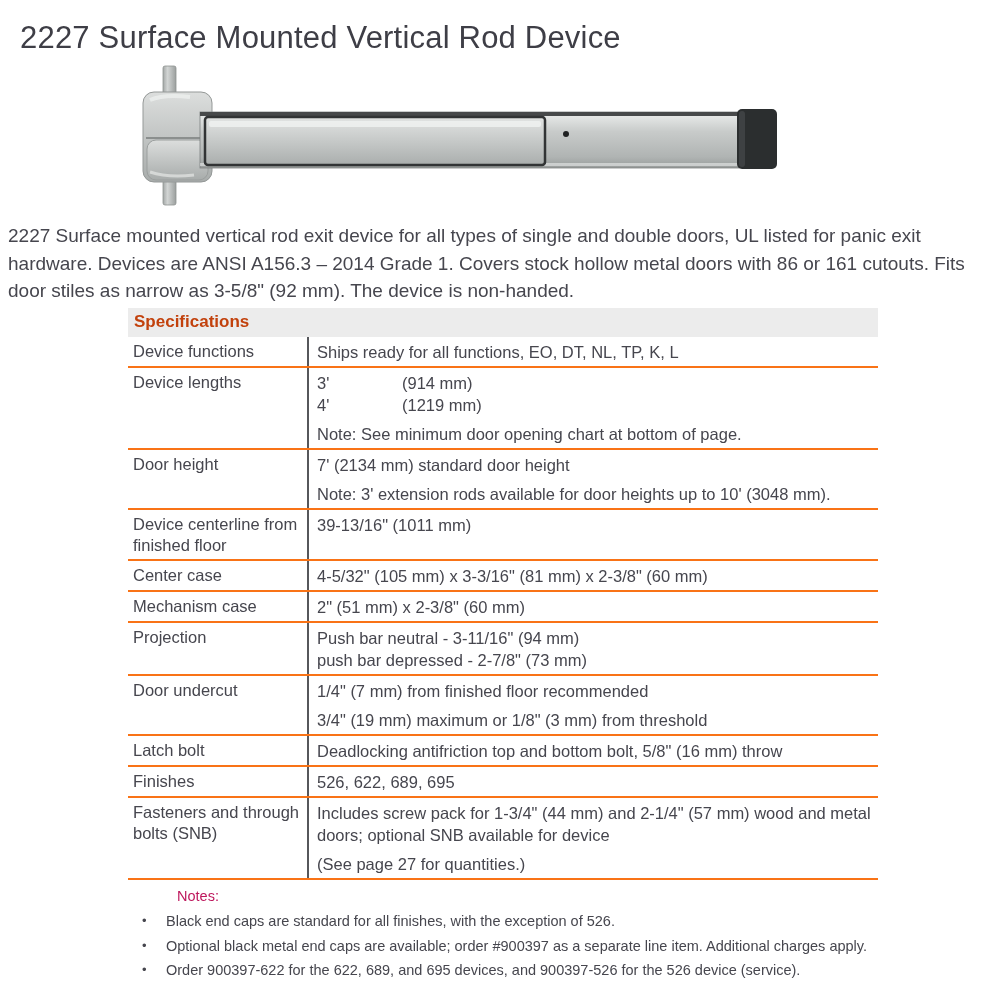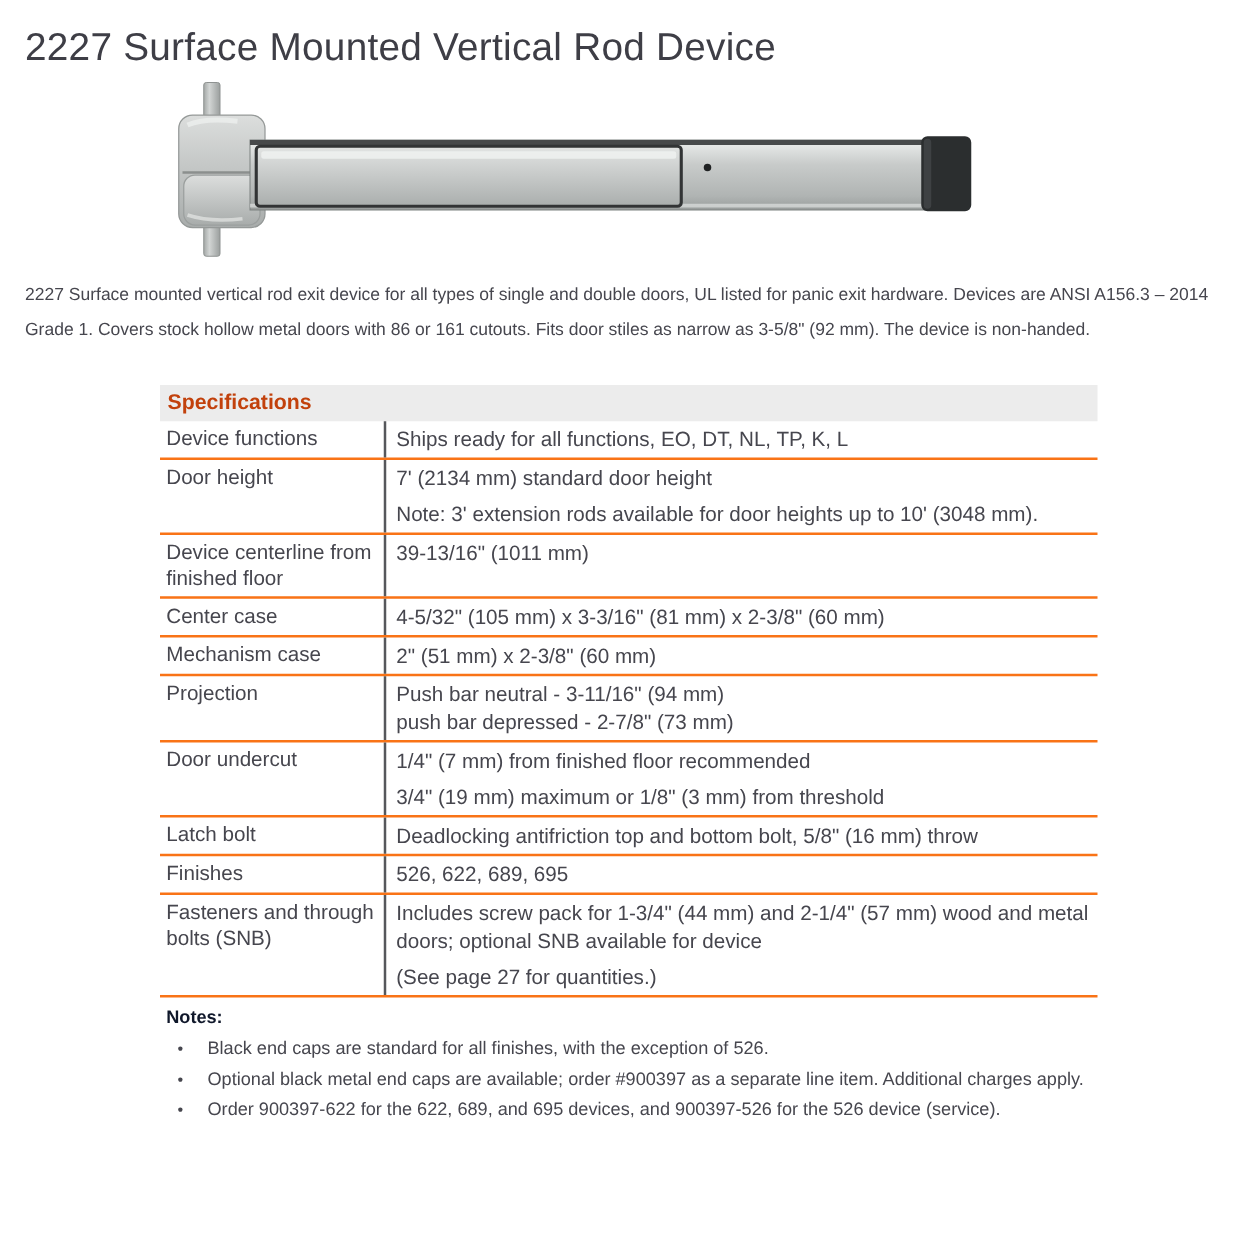--- a/index.html
+++ b/index.html
@@ -3,32 +3,32 @@
 <meta charset="utf-8">
 <style>
   html,body{margin:0;padding:0;background:#ffffff;}
   body{width:1000px;height:1000px;font-family:"Liberation Sans",sans-serif;color:#46464e;position:relative;overflow:hidden;}
   .page{position:relative;width:961px;height:1000px;background:#fff;}
 
   .page-title{position:absolute;left:20px;top:20px;margin:0;font-size:31px;font-weight:500;color:#3e3e46;letter-spacing:.2px;white-space:nowrap;}
 
   .product-figure{position:absolute;left:130px;top:60px;width:660px;height:150px;}
 
-  .description{position:absolute;left:20px;top:222px;width:962px;margin:0;font-size:14px;line-height:27.5px;color:#46464e;}
+  .description{position:absolute;left:8px;top:222px;width:962px;margin:0;font-size:19px;line-height:27.5px;color:#46464e;}
 
   .specs-wrap{position:absolute;left:128px;top:308px;width:750px;}
   .specs-heading{background:#ececec;font-weight:700;font-size:17px;color:#c2410c;padding:4px 8px 5px 6px;}
   .spec-row{display:flex;border-bottom:2px solid #f97316;justify-content:space-between;}
   .spec-label{width:170px;flex:0 0 170px;padding:4px 4px 3px 5px;font-size:16.5px;line-height:21px;}
   .spec-value{flex:1;border-left:2px solid #56575b;padding:4px 6px 3px 8px;font-size:16.5px;line-height:22px;}
   .spec-line.gap{margin-top:7px;}
   .pair-size{display:inline-block;width:85px;}
 
   .notes{margin-top:8px;margin-left:5px;width:860px;}
-  .notes-heading{font-weight:700;font-size:14.5px;color:#0f172a;margin-bottom:6px;}
+  .notes-heading{font-weight:400;font-size:14.5px;color:#be185d;margin-bottom:6px;margin-left:44px;}
   .notes-list{list-style:none;margin:0;padding:0;}
   .notes-list li{position:relative;padding-left:33px;font-size:14.5px;line-height:22.5px;margin-bottom:2px;}
   .notes-list li::before{content:"\2022";position:absolute;left:9px;top:0;font-size:13px;}
 </style>
 </head>
 <body>
 
 <div class="page">
 
   <h1 class="page-title">2227 Surface Mounted Vertical Rod Device</h1>
@@ -95,20 +95,28 @@
   <div class="specs-wrap">
     <div class="specs-heading">Specifications</div>
     <div id="specs-rows">
         <div class="spec-row">
           <div class="spec-label">Device functions</div>
           <div class="spec-value">
             <div class="spec-line">Ships ready for all functions, EO, DT, NL, TP, K, L</div>
           </div>
         </div>
         <div class="spec-row">
+          <div class="spec-label">Device lengths</div>
+          <div class="spec-value">
+            <div class="spec-line"><span class="pair-size">3'</span><span>(914 mm)</span></div>
+            <div class="spec-line"><span class="pair-size">4'</span><span>(1219 mm)</span></div>
+            <div class="spec-line gap">Note: See minimum door opening chart at bottom of page.</div>
+          </div>
+        </div>
+        <div class="spec-row">
           <div class="spec-label">Door height</div>
           <div class="spec-value">
             <div class="spec-line">7' (2134 mm) standard door height</div>
             <div class="spec-line gap">Note: 3' extension rods available for door heights up to 10' (3048 mm).</div>
           </div>
         </div>
         <div class="spec-row">
           <div class="spec-label">Device centerline from finished floor</div>
           <div class="spec-value">
             <div class="spec-line">39-13/16" (1011 mm)</div>

